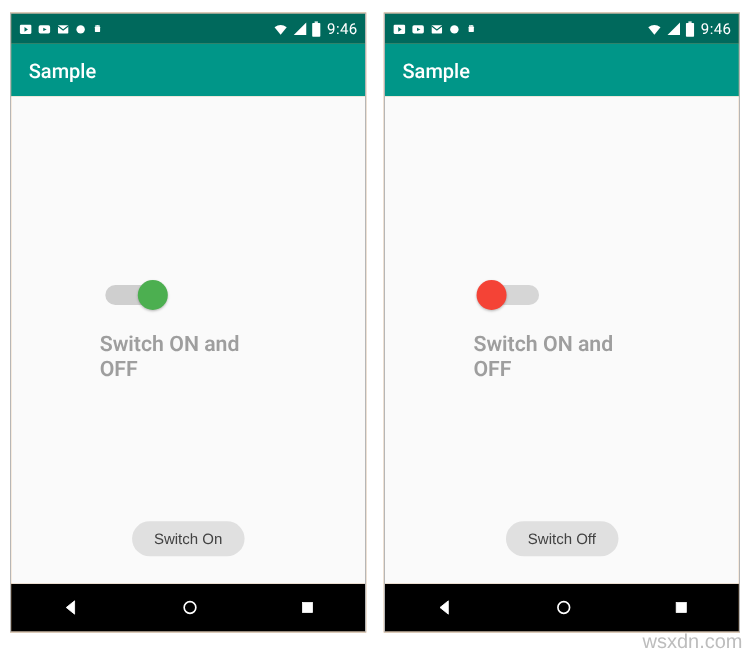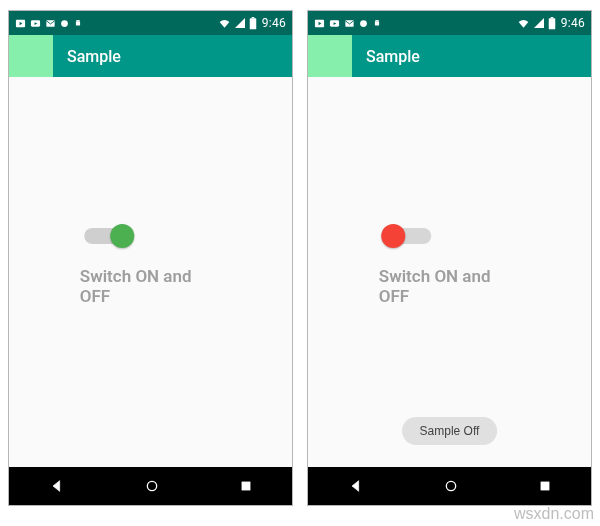--- a/index.html
+++ b/index.html
@@ -11,21 +11,21 @@
   }
   .stage {
     width: 600px; height: 526px;
     display: flex; gap: 14px;
     padding: 10px 8px 20px 8px;
     background: #ffffff;
   }
   .phone {
     flex: 1 1 0;
     border: 1px solid #b6b6b6;
-    background: #86efac;
+    background: #fdba74;
     display: flex; flex-direction: column;
     position: relative;
   }
   
   .statusbar {
     height: 24px;
     background: #00695c;
     display: flex; align-items: center;
     color: #fff;
     font-size: 12px;
@@ -35,21 +35,21 @@
   .status-right { margin-left: auto; display: flex; align-items: center; gap: 3px; }
   .ic { display: inline-flex; align-items: center; justify-content: center; }
   .clock { font-size: 12px; letter-spacing: .3px; margin-left: 2px; }
   
   .appbar {
     height: 42px;
     background: #009688;
     color: #fff;
     display: flex; align-items: center;
     padding: 0 14px;
-    font-size: 16px; font-weight: 500; margin-left: 44px;
+    font-size: 16px; font-weight: 500;
   }
   
   .content {
     flex: 1 1 auto;
     background: #fafafa;
     position: relative;
     display: flex; flex-direction: column;
     align-items: center;
   }
   .center-group {
@@ -178,20 +178,21 @@
       <span>Sample</span>
     </div>
     <div class="content">
       <div class="center-group">
         <div class="switch on">
           <div class="switch-track"></div>
           <div class="switch-thumb"></div>
         </div>
         <div class="label">Switch ON and OFF</div>
       </div>
+      <button class="btn">Switch On</button>
     </div>
     <div class="navbar">
       <span class="ic">
           <svg class="nav-ic" width="16" height="16" viewBox="0 0 24 24">
             <polygon points="16,4 6,12 16,20" fill="#fff"></polygon>
           </svg>
         </span>
       <span class="ic">
           <svg class="nav-ic" width="16" height="16" viewBox="0 0 24 24">
             <circle cx="12" cy="12" r="7" fill="none" stroke="#fff" stroke-width="2"></circle>
@@ -264,21 +265,21 @@
       <span>Sample</span>
     </div>
     <div class="content">
       <div class="center-group">
         <div class="switch off">
           <div class="switch-track"></div>
           <div class="switch-thumb"></div>
         </div>
         <div class="label">Switch ON and OFF</div>
       </div>
-      <button class="btn">Sample Off</button>
+      <button class="btn">Switch Off</button>
     </div>
     <div class="navbar">
       <span class="ic">
           <svg class="nav-ic" width="16" height="16" viewBox="0 0 24 24">
             <polygon points="16,4 6,12 16,20" fill="#fff"></polygon>
           </svg>
         </span>
       <span class="ic">
           <svg class="nav-ic" width="16" height="16" viewBox="0 0 24 24">
             <circle cx="12" cy="12" r="7" fill="none" stroke="#fff" stroke-width="2"></circle>

